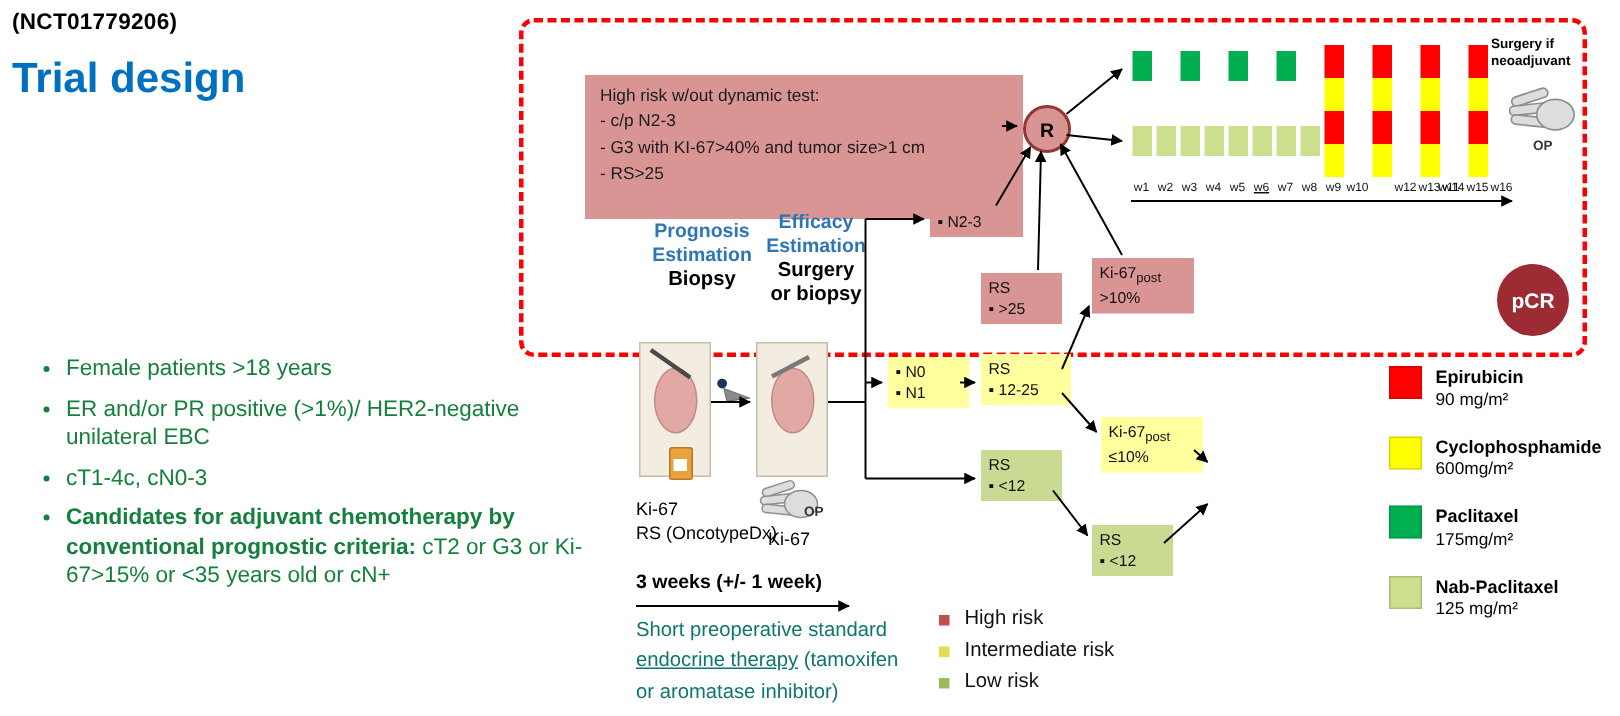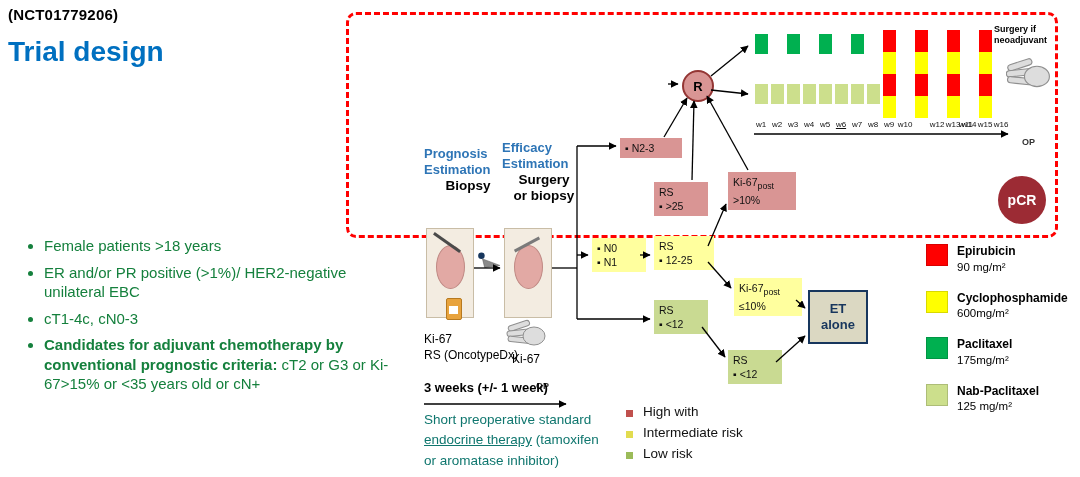--- a/index.html
+++ b/index.html
@@ -9,22 +9,22 @@
   .title{left:8px;top:36px;font-size:28px;font-weight:bold;color:#0070C0;}
   .criteria{left:22px;top:236px;width:352px;margin:0;padding:0 0 0 22px;font-size:15px;line-height:1.3;color:#15803d;}
   .criteria li{margin-bottom:7px;}
   .dashed-box{left:346px;top:12px;width:706px;height:220px;border:3px dashed #FF0000;border-radius:10px;}
   .highrisk{left:390px;top:50px;width:272px;height:84px;background:#D99594;padding:6px 10px;font-size:11.5px;line-height:1.5;color:#1c1c1c;}
   .r-circle{left:682px;top:70px;width:28px;height:28px;border-radius:50%;background:#D99594;border:2px solid #943634;display:flex;align-items:center;justify-content:center;font-weight:bold;font-size:13px;}
   .pcr-circle{left:998px;top:176px;width:48px;height:48px;border-radius:50%;background:#9C2B34;color:#fff;display:flex;align-items:center;justify-content:center;font-weight:bold;font-size:14px;}
   .surgery-note{left:994px;top:24px;width:64px;font-size:9px;font-weight:bold;line-height:1.25;}
   .sq{position:absolute;}
   .wk{position:absolute;top:120px;width:18px;font-size:8px;text-align:center;color:#111;}
-  .op{font-size:9px;font-weight:bold;color:#333;margin-top:45px;}
-  .est{font-weight:bold;font-size:13px;color:#2E75B6;text-align:left;line-height:1.2;}
+  .op{font-size:9px;font-weight:bold;color:#333;}
+  .est{font-weight:bold;font-size:13px;color:#2E75B6;text-align:center;line-height:1.2;}
   .blk{font-weight:bold;font-size:13.5px;color:#000;text-align:center;line-height:1.2;}
   .illus{width:46px;height:88px;background:#F3ECE1;border:1px solid #C9BDA6;}
   .tissue{position:absolute;left:9px;top:16px;width:27px;height:42px;border-radius:50%;background:#E2A9A4;border:1px solid #C08A85;}
   .needle{position:absolute;left:4px;top:12px;width:32px;height:3px;background:#4a4a4a;transform:rotate(35deg);}
   .tool{position:absolute;left:8px;top:14px;width:28px;height:3px;background:#7a7a7a;transform:rotate(-28deg);}
   .bottle{left:446px;top:298px;width:14px;height:20px;background:#E8A33D;border:1px solid #B7791F;border-radius:2px;}
   .bottle .label{position:absolute;left:2px;top:7px;width:9px;height:8px;background:#fff;}
   .node{position:absolute;font-size:10.5px;line-height:1.35;padding:3px 5px;color:#111;}
   .node .nl{white-space:nowrap;}
   .pink{background:#D99594;}
@@ -78,20 +78,28 @@
 
   <ul class="abs criteria" id="criteria-list">
       <li>Female patients &gt;18 years</li>
       <li>ER and/or PR positive (&gt;1%)/ HER2-negative unilateral EBC</li>
       <li>cT1-4c, cN0-3</li>
       <li><b>Candidates for adjuvant chemotherapy by conventional prognostic criteria:</b> cT2 or G3 or Ki-67&gt;15% or &lt;35 years old or cN+</li>
     </ul>
 
   <div class="abs dashed-box"></div>
 
+  <div class="abs highrisk">
+    <div class="hr-title">High risk w/out dynamic test:</div>
+    <div id="highrisk-items">
+        <div>-   c/p N2-3</div>
+        <div>-   G3 with KI-67&gt;40% and tumor size&gt;1 cm</div>
+        <div>-   RS&gt;25</div>
+      </div>
+  </div>
 
   <div class="abs r-circle">R</div>
 
   <div class="abs" id="schedule" style="left:0;top:0;">
       <div class="sq" style="left: 755px; top: 34px; width: 13px; height: 20px; background: rgb(0, 176, 80);"></div>
       <div class="sq" style="left: 787px; top: 34px; width: 13px; height: 20px; background: rgb(0, 176, 80);"></div>
       <div class="sq" style="left: 819px; top: 34px; width: 13px; height: 20px; background: rgb(0, 176, 80);"></div>
       <div class="sq" style="left: 851px; top: 34px; width: 13px; height: 20px; background: rgb(0, 176, 80);"></div>
       <div class="sq" style="left: 755px; top: 84px; width: 13px; height: 20px; background: rgb(204, 223, 140);"></div>
       <div class="sq" style="left: 771px; top: 84px; width: 13px; height: 20px; background: rgb(204, 223, 140);"></div>
@@ -227,29 +235,25 @@
     <div class="nl">≤10%</div>
   </div>
   <div class="node green" id="node-rs-low">
     <div class="nl">RS</div>
     <div class="nl">▪ &lt;12</div>
   </div>
   <div class="node green" id="node-rs-low2">
     <div class="nl">RS</div>
     <div class="nl">▪ &lt;12</div>
   </div>
-  <div class="abs et-box">
-    <div>ET</div>
-    <div>alone</div>
-  </div>
 
   <div class="abs risk-legend" id="risk-legend">
       <div class="risk-row">
         <div class="risk-sw" style="background: rgb(192, 80, 77);"></div>
-        <div class="risk-lb">High with</div>
+        <div class="risk-lb">High risk</div>
       </div>
       <div class="risk-row">
         <div class="risk-sw" style="background: rgb(226, 220, 79);"></div>
         <div class="risk-lb">Intermediate  risk</div>
       </div>
       <div class="risk-row">
         <div class="risk-sw" style="background: rgb(155, 187, 89);"></div>
         <div class="risk-lb">Low risk</div>
       </div>
     </div>

